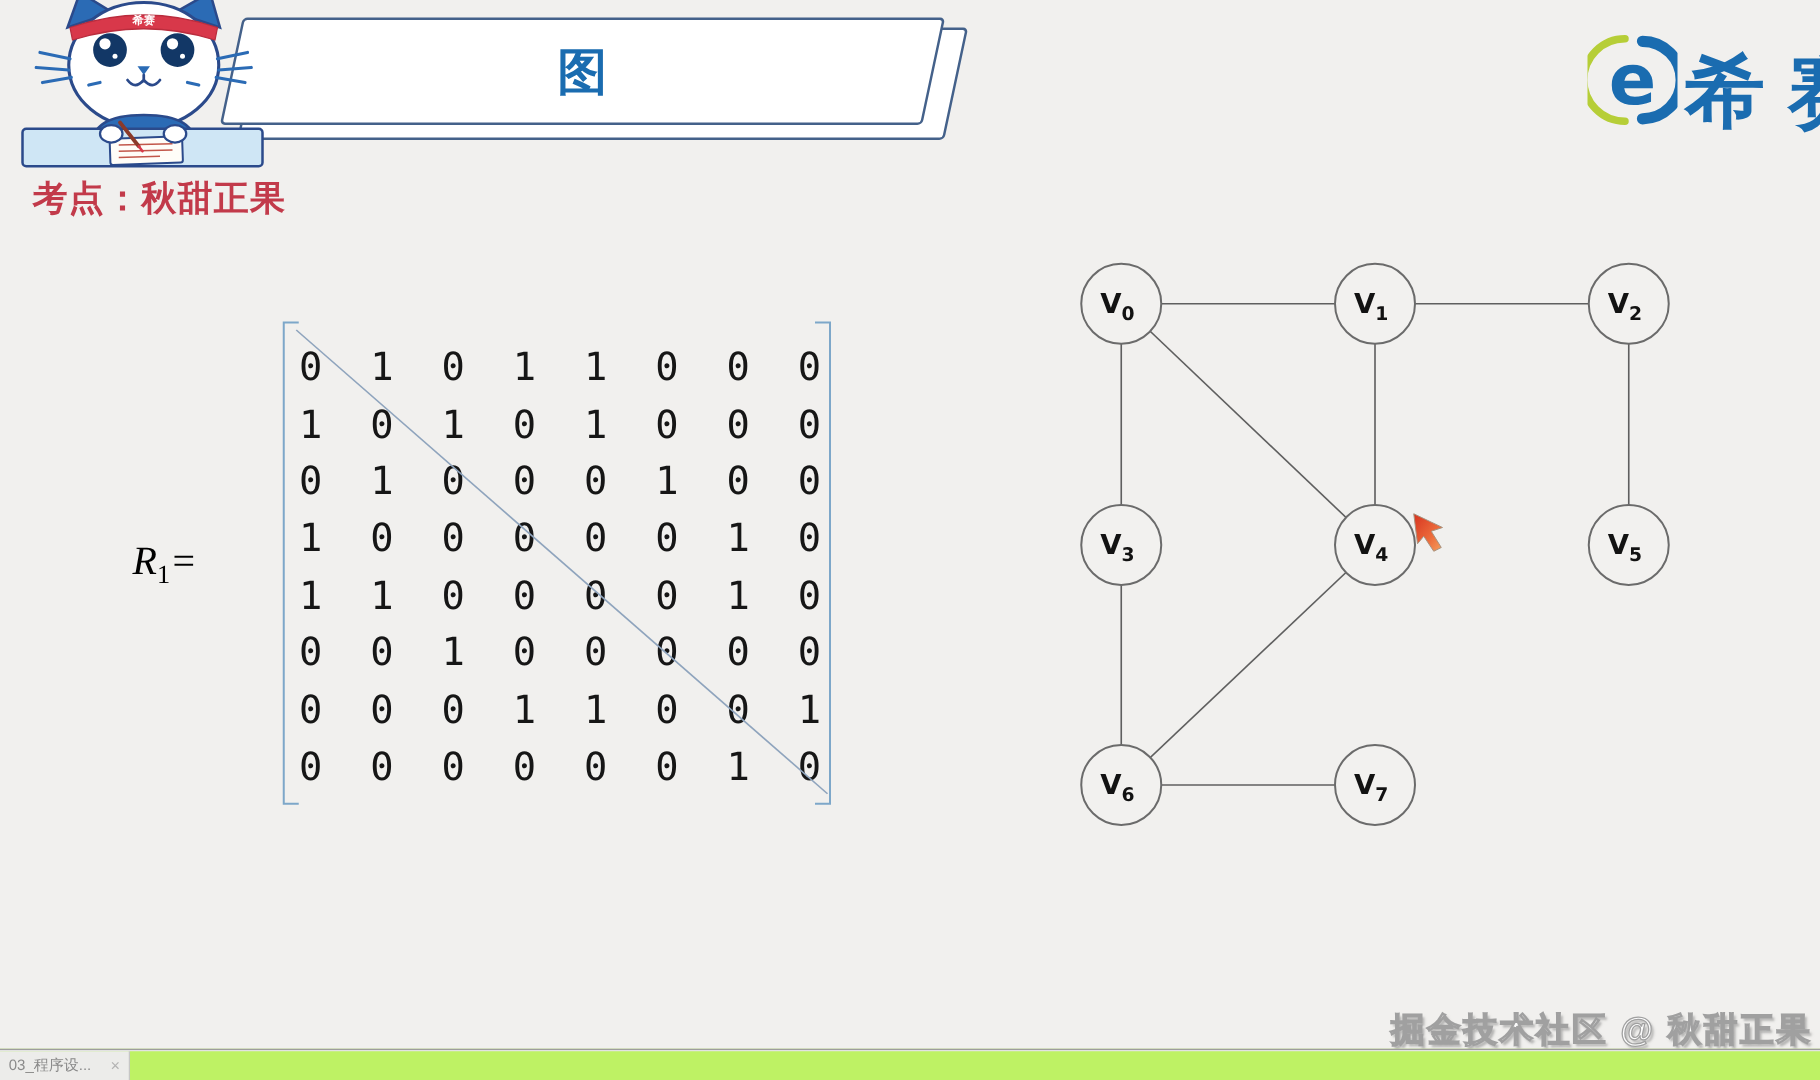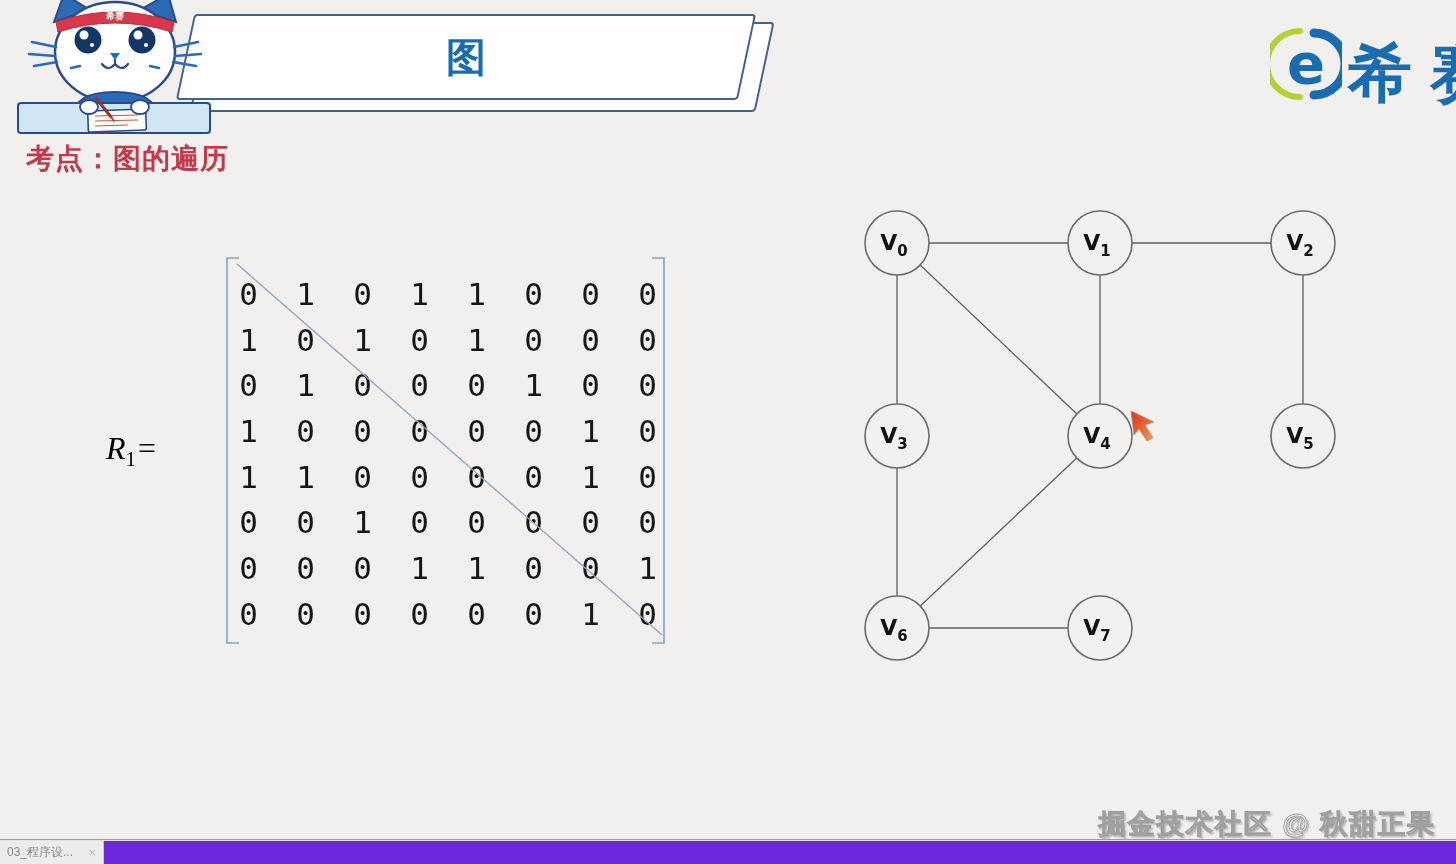--- a/index.html
+++ b/index.html
@@ -76,32 +76,32 @@
   
   .brand-logo-box { left: 1270px; top: 27px; }
   .brand-text {
     left: 1348px; top: 30px;
     font-size: 64px; font-weight: bold; color: var(--accent_blue);
     letter-spacing: 18px; white-space: nowrap;
   }
 
   
   .watermark {
-    right: 20px; top: 806px;
+    right: 6px; top: 806px;
     font-size: 27px; font-weight: bold;
     color: #fcfcfc;
     -webkit-text-stroke: 1px #a0a0a0;
     text-shadow: 2px 2px 2px rgba(125,125,125,0.55);
     letter-spacing: 2px;
   }
 
   
   .bottombar {
     left: 0; top: 839px; width: 1456px; height: 25px;
-    background: #6d28d9;
+    background: #bef264;
     border-top: 1px solid #9d9d9d;
     box-shadow: inset 0 1px 0 #e2e2e2;
   }
   .doc-tab {
     position: absolute; left: 0; top: 1px; width: 104px; height: 23px;
     background: #ececea;
     border-right: 1px solid #c6c6c6;
     display: flex; align-items: center; justify-content: space-between;
     padding: 0 7px; box-sizing: border-box;
     font-size: 12px; color: #8a8a8a;
@@ -159,21 +159,21 @@
     <path d="M79,116 L122,115 M79,121 L122,120 M79,126 L112,125" stroke="#c2574a" stroke-width="1.2" fill="none"></path>
   </g>
 
   <ellipse cx="73" cy="107" rx="9" ry="7" fill="#ffffff" stroke="#2b4a8b" stroke-width="1.8"></ellipse>
   <ellipse cx="124" cy="107" rx="9" ry="7" fill="#ffffff" stroke="#2b4a8b" stroke-width="1.8"></ellipse>
 
   <path d="M80,98 L95,117" stroke="#8b3a2a" stroke-width="3" stroke-linecap="round"></path>
   <path d="M95,117 L98,121" stroke="#d8384a" stroke-width="2" stroke-linecap="round"></path>
 </svg>
 
-<div class="abs topic">考点：图的遍历</div>
+<div class="abs topic">考点：秋甜正果</div>
 
 <div class="abs matrix-label"><i>R</i><sub>1</sub><span class="eq">=</span></div>
 
 <div class="abs matrix-grid">
     <div class="mcell">0</div>
     <div class="mcell">1</div>
     <div class="mcell">0</div>
     <div class="mcell">1</div>
     <div class="mcell">1</div>
     <div class="mcell">0</div>

